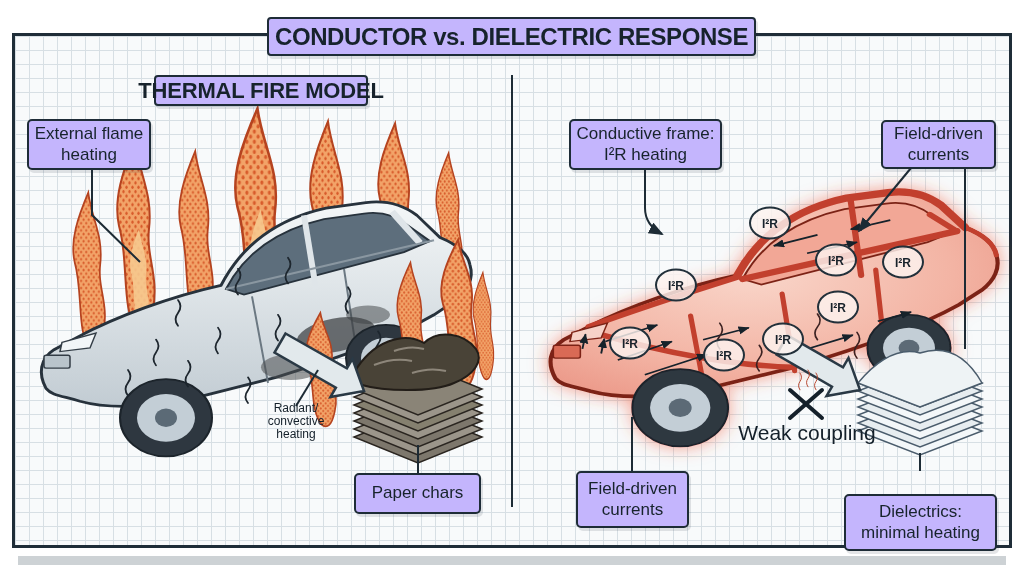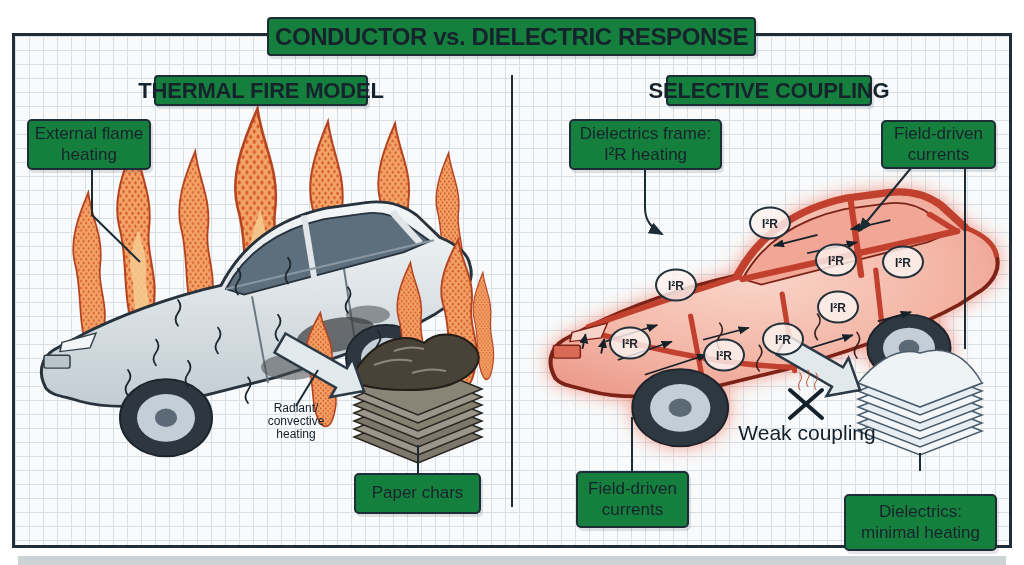--- a/index.html
+++ b/index.html
@@ -6,21 +6,21 @@
   #page{position:relative;width:1024px;height:565px;background:#ffffff;overflow:hidden;
         font-family:"Liberation Sans",sans-serif;color:#17232c;}
   
   #frame{position:absolute;left:12px;top:33px;width:994px;height:509px;
          border:3px solid #1f2d38;background-color:#f8fafb;
          background-image:linear-gradient(#d7dfe4 1px,transparent 1px),
                           linear-gradient(90deg,#d7dfe4 1px,transparent 1px);
          background-size:14px 14px;}
   #bottom-strip{position:absolute;left:18px;top:556px;width:988px;height:9px;background:#cdd2d5;}
   svg.layer{position:absolute;left:12px;top:33px;width:1000px;height:514px;pointer-events:none;}
-  .boxy{position:absolute;background:#15803d;border:2px solid #1e2c37;border-radius:5px;
+  .boxy{position:absolute;background:#c4b5fd;border:2px solid #1e2c37;border-radius:5px;
         display:flex;flex-direction:column;justify-content:center;align-items:center;
         text-align:center;box-shadow:2px 3px 0 rgba(30,45,56,.12);box-sizing:border-box;}
   #title-box{left:267px;top:17px;width:489px;height:39px;border-radius:4px;}
   #title-box span{font-size:24px;font-weight:bold;letter-spacing:-0.4px;white-space:nowrap;}
   .panel-header{height:31px;border-radius:4px;}
   .panel-header span{font-size:22px;font-weight:bold;letter-spacing:-0.2px;white-space:nowrap;}
   #header-left{left:154px;top:75px;width:214px;}
   #header-right{left:666px;top:75px;width:206px;}
   .callout{font-size:17px;line-height:1.22;padding:2px 4px;}
   #co-external{left:27px;top:119px;width:124px;height:51px;}
@@ -249,30 +249,27 @@
       <line x1="908" y1="420" x2="908" y2="438" stroke="#1d2b35" stroke-width="2"></line>
     </g>
   </svg>
 
   <div id="title-box" class="boxy">
     <span>CONDUCTOR vs. DIELECTRIC RESPONSE</span>
   </div>
   <div id="header-left" class="boxy panel-header">
     <span>THERMAL FIRE MODEL</span>
   </div>
-  <div id="header-right" class="boxy panel-header">
-    <span>SELECTIVE COUPLING</span>
-  </div>
 
   <div id="co-external" class="boxy callout">
     <span>External flame</span>
     <span>heating</span>
   </div>
   <div id="co-conductive" class="boxy callout">
-    <span>Dielectrics frame:</span>
+    <span>Conductive frame:</span>
     <span>I²R heating</span>
   </div>
   <div id="co-field-top" class="boxy callout">
     <span>Field-driven</span>
     <span>currents</span>
   </div>
   <div id="co-paper-chars" class="boxy callout">
     <span>Paper chars</span>
   </div>
   <div id="co-field-bottom" class="boxy callout">

